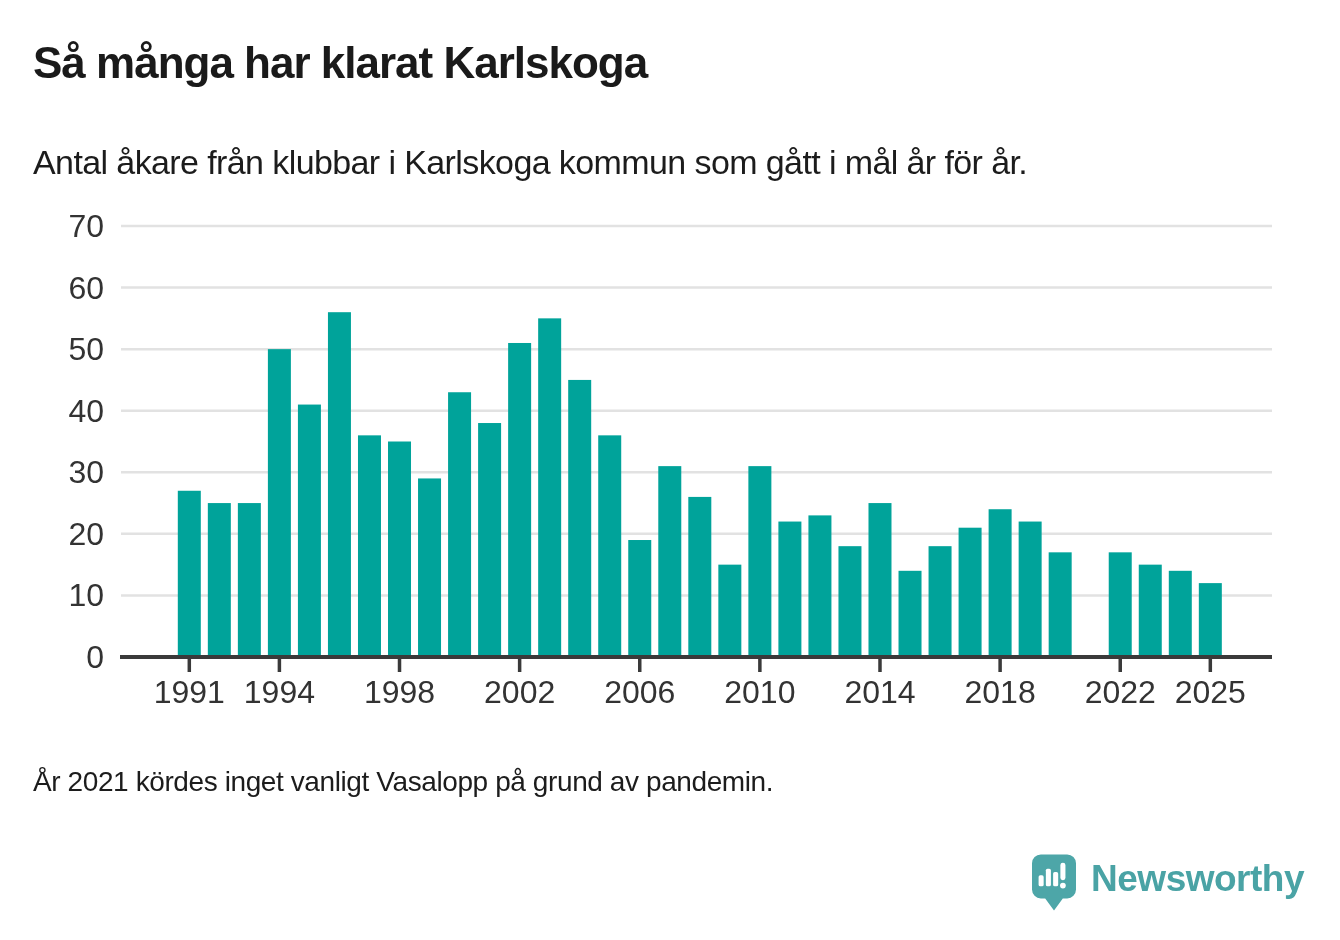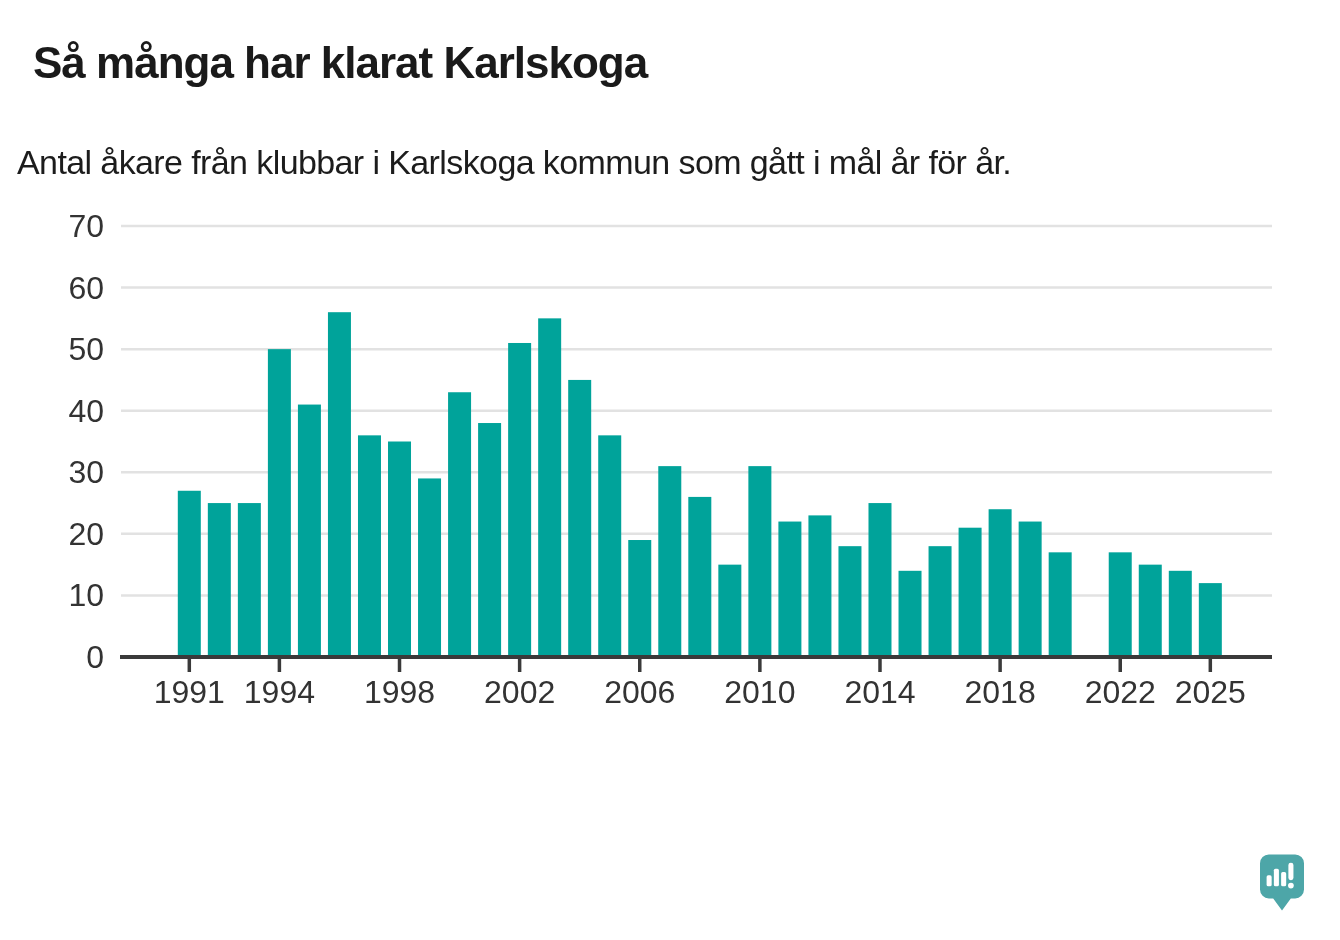--- a/index.html
+++ b/index.html
@@ -18,21 +18,21 @@
     top: 38px;
     margin: 0;
     font-size: 44px;
     font-weight: 700;
     letter-spacing: -1px;
     color: #1a1a1a;
     white-space: nowrap;
   }
   .subtitle {
     position: absolute;
-    left: 17px;
+    left: 33px;
     top: 143px;
     margin: 0;
     font-size: 34px;
     font-weight: 400;
     letter-spacing: -0.6px;
     color: #1c1c1c;
     white-space: nowrap;
   }
   #chart {
     position: absolute;
@@ -147,25 +147,27 @@
       <line x1="879.99" x2="879.99" y1="659" y2="672" stroke="#3a3a3a" stroke-width="3.5"></line>
       <text x="879.99" y="703" text-anchor="middle" font-size="32" fill="#333333">2014</text>
       <line x1="1000.1100000000001" x2="1000.1100000000001" y1="659" y2="672" stroke="#3a3a3a" stroke-width="3.5"></line>
       <text x="1000.1100000000001" y="703" text-anchor="middle" font-size="32" fill="#333333">2018</text>
       <line x1="1120.23" x2="1120.23" y1="659" y2="672" stroke="#3a3a3a" stroke-width="3.5"></line>
       <text x="1120.23" y="703" text-anchor="middle" font-size="32" fill="#333333">2022</text>
       <line x1="1210.32" x2="1210.32" y1="659" y2="672" stroke="#3a3a3a" stroke-width="3.5"></line>
       <text x="1210.32" y="703" text-anchor="middle" font-size="32" fill="#333333">2025</text>
     </svg>
 
+  <p class="footnote">År 2021 kördes inget vanligt Vasalopp på grund av pandemin.</p>
 
   <div class="brand">
     <svg width="44" height="58" viewBox="0 0 40 52" xmlns="http://www.w3.org/2000/svg">
       <path d="M8 0 h24 a8 8 0 0 1 8 8 v24 a8 8 0 0 1 -8 8 h-4 l-8 11 -8 -11 h-4 a8 8 0 0 1 -8 -8 v-24 a8 8 0 0 1 8 -8 z" fill="#4da6a8"></path>
       <rect x="6" y="19" width="4.6" height="10" rx="1.5" fill="#ffffff"></rect>
       <rect x="12.6" y="13" width="4.6" height="16" rx="1.5" fill="#ffffff"></rect>
       <rect x="19.2" y="16" width="4.6" height="13" rx="1.5" fill="#ffffff"></rect>
       <rect x="25.8" y="7.5" width="4.6" height="16" rx="2.2" fill="#ffffff"></rect>
       <circle cx="28.1" cy="28.3" r="2.6" fill="#ffffff"></circle>
     </svg>
+    <span class="brand-name">Newsworthy</span>
   </div>
 
 </div>
 
 </body></html>

